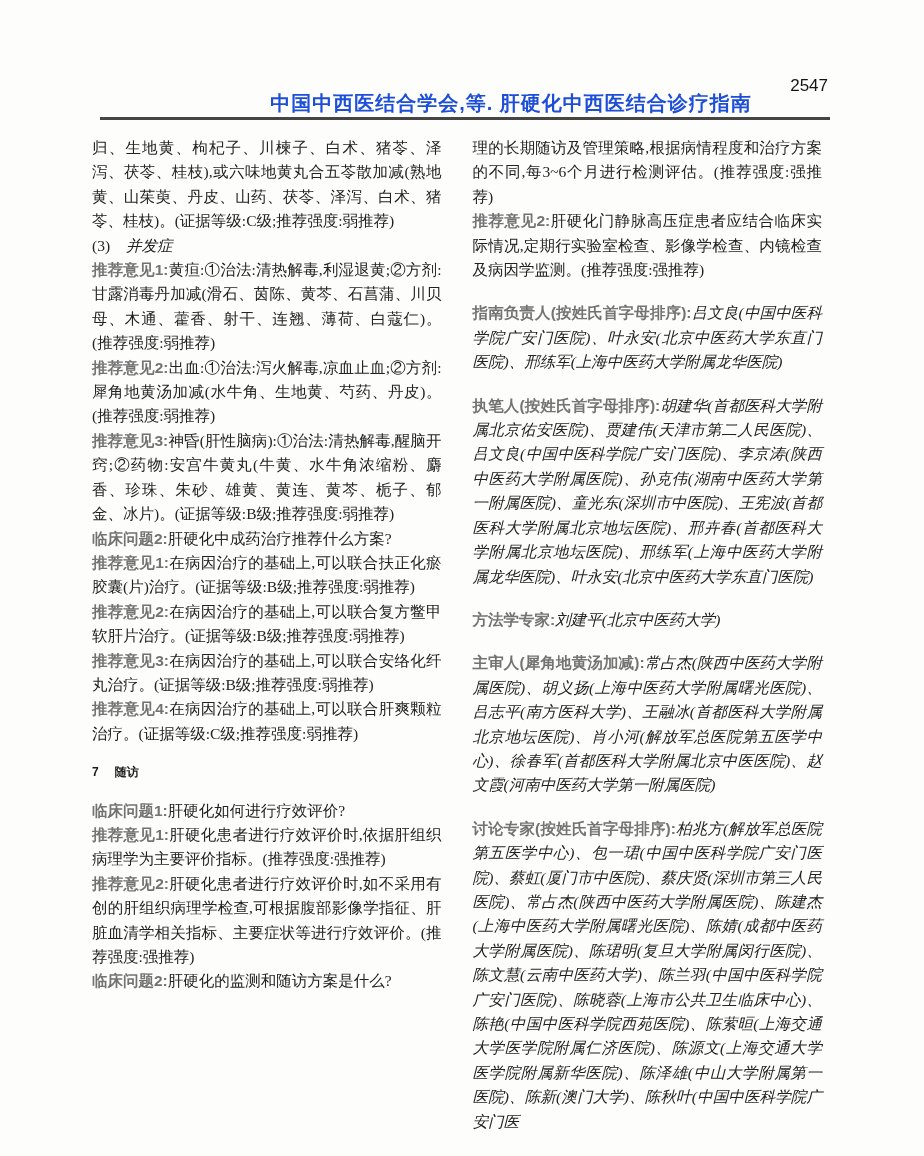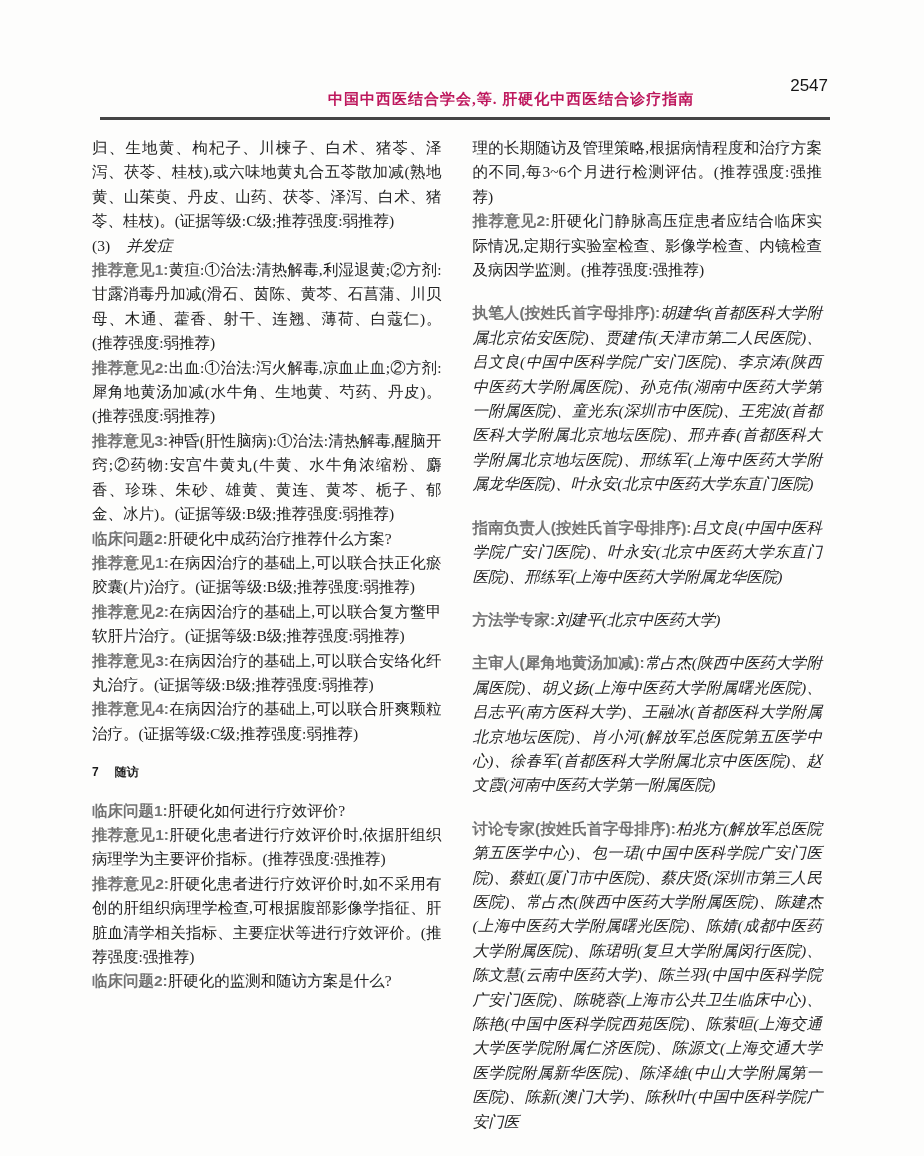--- a/index.html
+++ b/index.html
@@ -15,26 +15,26 @@
   .header{
     position:absolute;
     left:100px;right:94px;top:80px;
     height:37px;
     border-bottom:3px solid #454545;
   }
   .header-title{
     position:absolute;
     left:50%;top:10px;
     transform:translateX(calc(-50% + 46px));
-    font-family:Liberation Serif, serif;
+    font-family:Liberation Sans, sans-serif;
     font-weight:bold;
-    font-size:15px;
+    font-size:20px;
     letter-spacing:1px;
     white-space:nowrap;
-    color:#be185d;
+    color:#1d4ed8;
   }
   .page-num{
     position:absolute;
     right:2px;top:-4px;
     font-family:"Liberation Sans","DejaVu Sans",sans-serif;
     font-size:17px;
     color:#151515;
   }
   .columns{
     position:absolute;
@@ -92,20 +92,20 @@
         <p class="para"><span class="lead">推荐意见4:</span><span class="">在病因治疗的基础上,可以联合肝爽颗粒治疗。(证据等级:C级;推荐强度:弱推荐)</span></p>
         <p class="sect-heading"><span class="h-num">7</span><span>随访</span></p>
         <p class="para"><span class="lead">临床问题1:</span><span class="">肝硬化如何进行疗效评价?</span></p>
         <p class="para"><span class="lead">推荐意见1:</span><span class="">肝硬化患者进行疗效评价时,依据肝组织病理学为主要评价指标。(推荐强度:强推荐)</span></p>
         <p class="para"><span class="lead">推荐意见2:</span><span class="">肝硬化患者进行疗效评价时,如不采用有创的肝组织病理学检查,可根据腹部影像学指征、肝脏血清学相关指标、主要症状等进行疗效评价。(推荐强度:强推荐)</span></p>
         <p class="para"><span class="lead">临床问题2:</span><span class="">肝硬化的监测和随访方案是什么?</span></p>
       </div>
     <div class="col" id="right-col">
         <p class="para"><span class="">理的长期随访及管理策略,根据病情程度和治疗方案的不同,每3~6个月进行检测评估。(推荐强度:强推荐)</span></p>
         <p class="para"><span class="lead">推荐意见2:</span><span class="">肝硬化门静脉高压症患者应结合临床实际情况,定期行实验室检查、影像学检查、内镜检查及病因学监测。(推荐强度:强推荐)</span></p>
+        <p class="para space-before"><span class="lead">指南负责人(按姓氏首字母排序):</span><span class="kai">吕文良(中国中医科学院广安门医院)、叶永安(北京中医药大学东直门医院)、邢练军(上海中医药大学附属龙华医院)</span></p>
         <p class="para space-before"><span class="lead">执笔人(按姓氏首字母排序):</span><span class="kai">胡建华(首都医科大学附属北京佑安医院)、贾建伟(天津市第二人民医院)、吕文良(中国中医科学院广安门医院)、李京涛(陕西中医药大学附属医院)、孙克伟(湖南中医药大学第一附属医院)、童光东(深圳市中医院)、王宪波(首都医科大学附属北京地坛医院)、邢卉春(首都医科大学附属北京地坛医院)、邢练军(上海中医药大学附属龙华医院)、叶永安(北京中医药大学东直门医院)</span></p>
-        <p class="para space-before"><span class="lead">指南负责人(按姓氏首字母排序):</span><span class="kai">吕文良(中国中医科学院广安门医院)、叶永安(北京中医药大学东直门医院)、邢练军(上海中医药大学附属龙华医院)</span></p>
         <p class="para space-before"><span class="lead">方法学专家:</span><span class="kai">刘建平(北京中医药大学)</span></p>
         <p class="para space-before"><span class="lead">主审人(犀角地黄汤加减):</span><span class="kai">常占杰(陕西中医药大学附属医院)、胡义扬(上海中医药大学附属曙光医院)、吕志平(南方医科大学)、王融冰(首都医科大学附属北京地坛医院)、肖小河(解放军总医院第五医学中心)、徐春军(首都医科大学附属北京中医医院)、赵文霞(河南中医药大学第一附属医院)</span></p>
         <p class="para space-before"><span class="lead">讨论专家(按姓氏首字母排序):</span><span class="kai">柏兆方(解放军总医院第五医学中心)、包一珺(中国中医科学院广安门医院)、蔡虹(厦门市中医院)、蔡庆贤(深圳市第三人民医院)、常占杰(陕西中医药大学附属医院)、陈建杰(上海中医药大学附属曙光医院)、陈婧(成都中医药大学附属医院)、陈珺明(复旦大学附属闵行医院)、陈文慧(云南中医药大学)、陈兰羽(中国中医科学院广安门医院)、陈晓蓉(上海市公共卫生临床中心)、陈艳(中国中医科学院西苑医院)、陈萦晅(上海交通大学医学院附属仁济医院)、陈源文(上海交通大学医学院附属新华医院)、陈泽雄(中山大学附属第一医院)、陈新(澳门大学)、陈秋叶(中国中医科学院广安门医</span></p>
       </div>
   </div>
 </div>
 
 </body></html>

